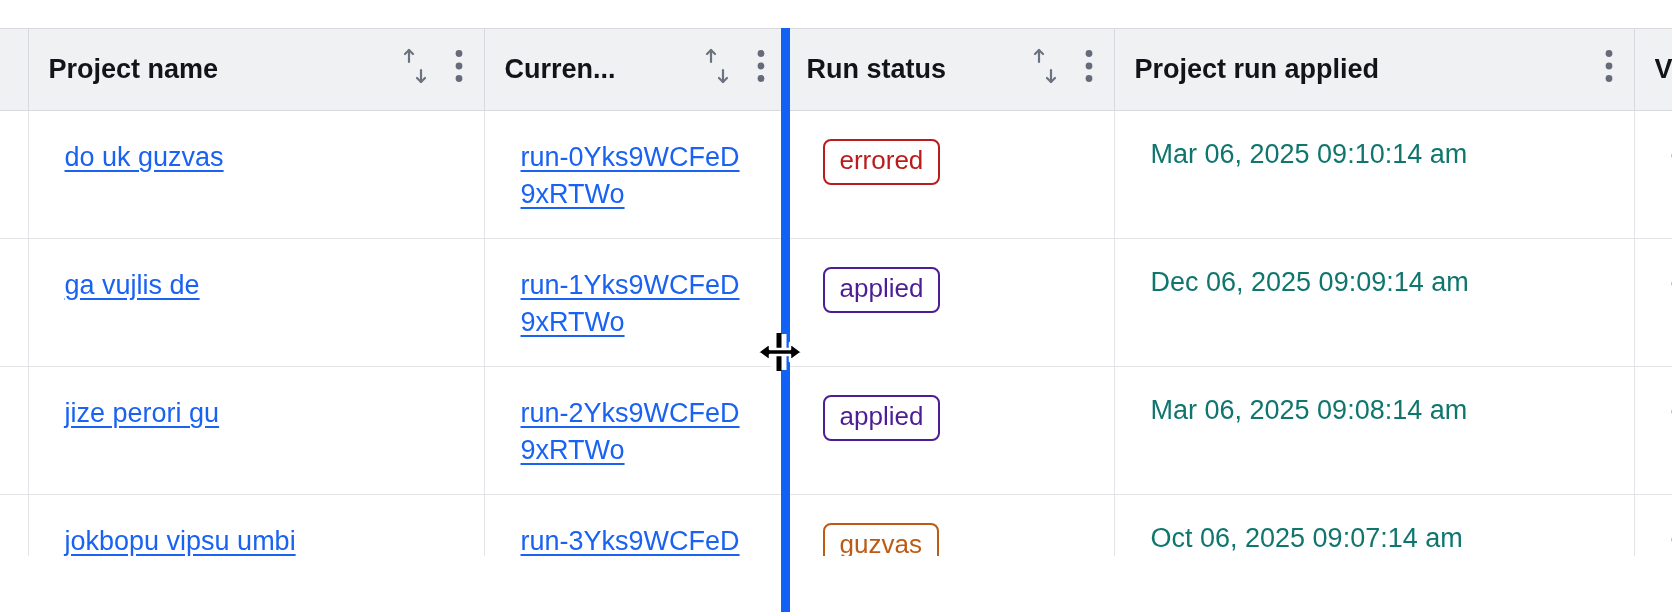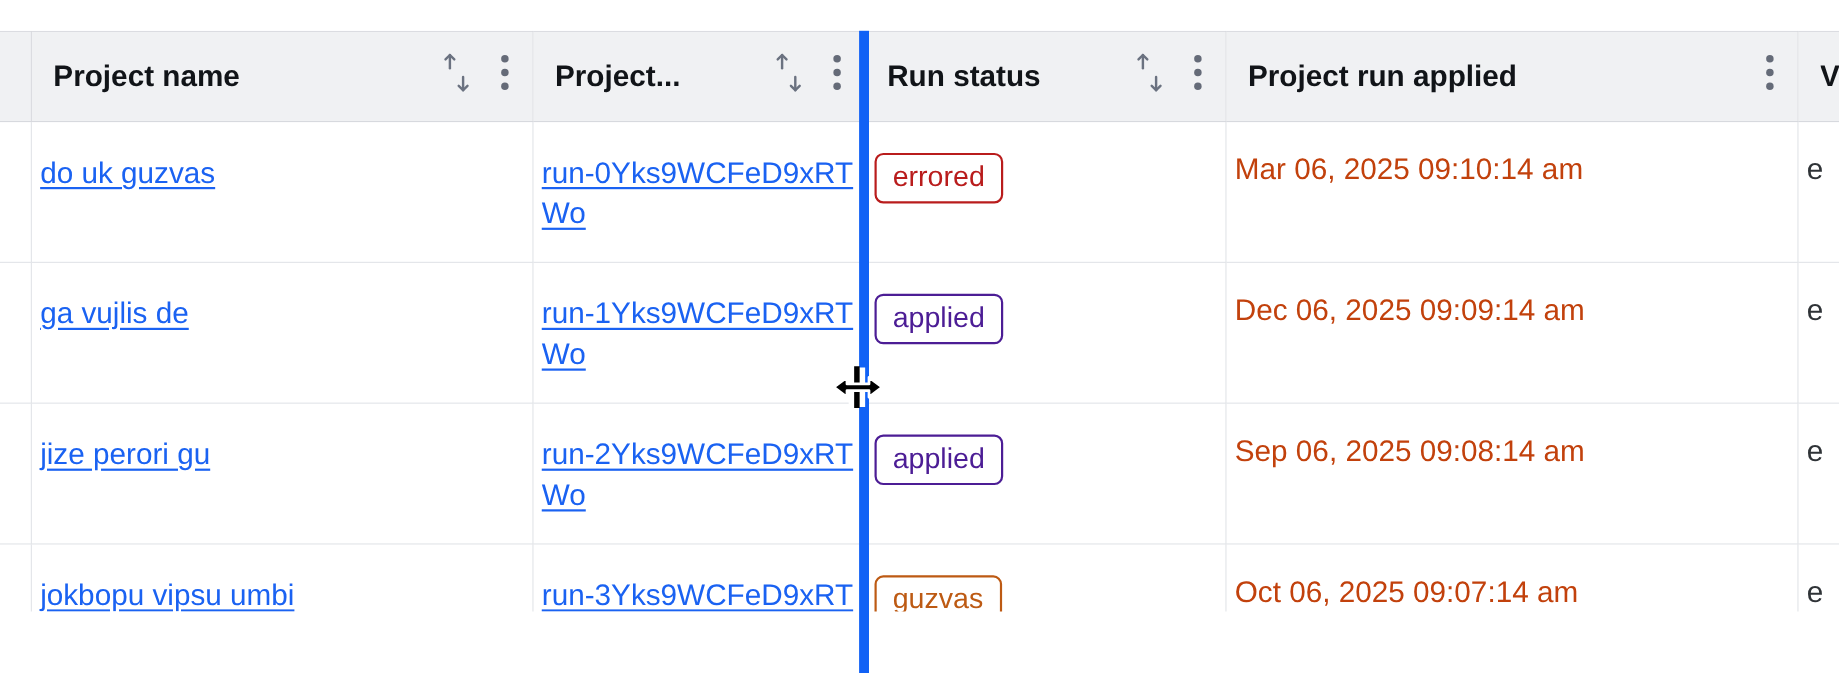--- a/index.html
+++ b/index.html
@@ -85,42 +85,42 @@
 
   .sort-icon { display: block; }
   .kebab-icon { display: block; }
 
   
   tbody tr { height: 128px; }
 
   td {
     border-bottom: 1px solid #e2e4e8;
     border-right: 1px solid #e2e4e8;
-    padding: 0 8px;
+    padding: 0 36px;
     vertical-align: middle;
     font-size: 27px;
     color: #2f3337;
     background: #ffffff;
   }
 
   td.corner-col { padding: 0; }
 
   td.cell-top { vertical-align: top; padding-top: 28px; }
 
   a.cell-link {
     color: #1a62f2;
     text-decoration: underline;
     text-underline-offset: 4px;
     font-size: 27px;
     cursor: pointer;
     word-break: break-all;
     line-height: 1.38;
   }
 
-  .date-cell { white-space: nowrap; color: #c2410c; }
+  .date-cell { white-space: nowrap; color: #0f766e; }
 
   
   .badge {
     display: inline-block;
     border-radius: 8px;
     border: 2px solid currentColor;
     padding: 5px 15px 7px;
     font-size: 26px;
     line-height: 1.15;
     background: #ffffff;
@@ -186,21 +186,21 @@
                   <span class="kebab-icon"><svg width="10" height="34" viewBox="0 0 10 34" xmlns="http://www.w3.org/2000/svg">
                       <circle cx="5" cy="4.5" r="3.4" fill="#656b78"></circle>
                       <circle cx="5" cy="17" r="3.4" fill="#656b78"></circle>
                       <circle cx="5" cy="29.5" r="3.4" fill="#656b78"></circle>
                     </svg></span>
                 </span>
               </div>
             </th>
             <th>
               <div class="th-inner">
-                <span class="th-label">Project...</span>
+                <span class="th-label">Curren...</span>
                 <span class="th-tools">
                   <span class="sort-icon"><svg width="34" height="40" viewBox="0 0 34 40" xmlns="http://www.w3.org/2000/svg">
                       <g stroke="#6b7280" stroke-width="2.2" fill="none" stroke-linecap="round" stroke-linejoin="round">
                         <path d="M11 16 L11 4"></path>
                         <path d="M7 8 L11 4 L15 8"></path>
                         <path d="M23 24 L23 36"></path>
                         <path d="M19 32 L23 36 L27 32"></path>
                       </g>
                     </svg></span>
                   <span class="kebab-icon"><svg width="10" height="34" viewBox="0 0 10 34" xmlns="http://www.w3.org/2000/svg">
@@ -265,21 +265,21 @@
             <td class="cell-top"><a class="cell-link">run-1Yks9WCFeD9xRTWo</a></td>
             <td class="cell-top"><span class="badge applied">applied</span></td>
             <td class="cell-top date-cell"><span>Dec 06, 2025 09:09:14 am</span></td>
             <td class="cell-top"><span>e</span></td>
           </tr>
           <tr>
             <td class="corner-col"></td>
             <td class="cell-top"><a class="cell-link">jize perori gu</a></td>
             <td class="cell-top"><a class="cell-link">run-2Yks9WCFeD9xRTWo</a></td>
             <td class="cell-top"><span class="badge applied">applied</span></td>
-            <td class="cell-top date-cell"><span>Sep 06, 2025 09:08:14 am</span></td>
+            <td class="cell-top date-cell"><span>Mar 06, 2025 09:08:14 am</span></td>
             <td class="cell-top"><span>e</span></td>
           </tr>
           <tr>
             <td class="corner-col"></td>
             <td class="cell-top"><a class="cell-link">jokbopu vipsu umbi</a></td>
             <td class="cell-top"><a class="cell-link">run-3Yks9WCFeD9xRTWo</a></td>
             <td class="cell-top"><span class="badge planned">guzvas</span></td>
             <td class="cell-top date-cell"><span>Oct 06, 2025 09:07:14 am</span></td>
             <td class="cell-top"><span>e</span></td>
           </tr>

